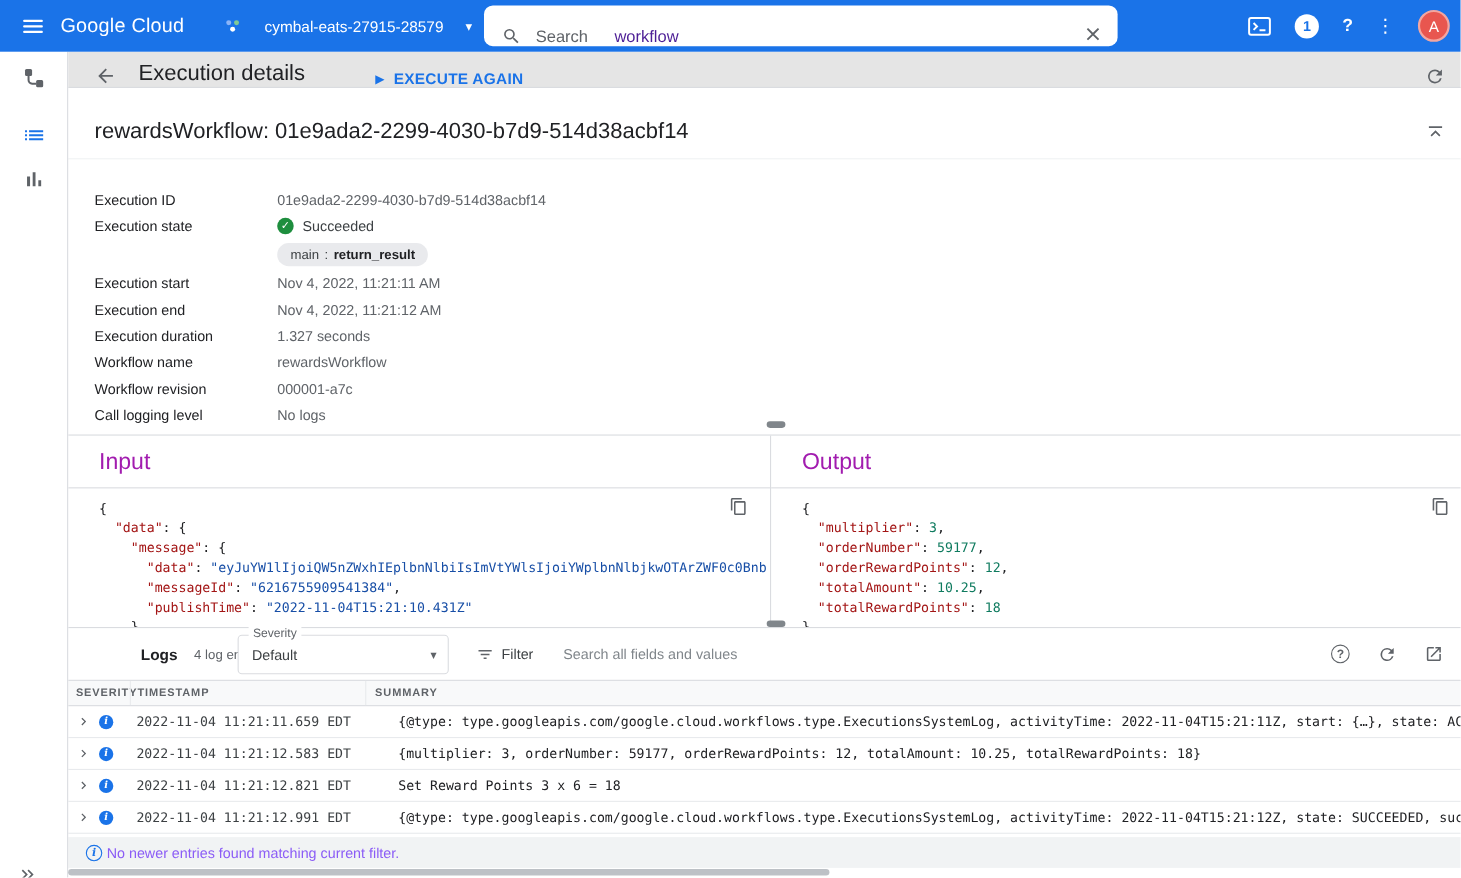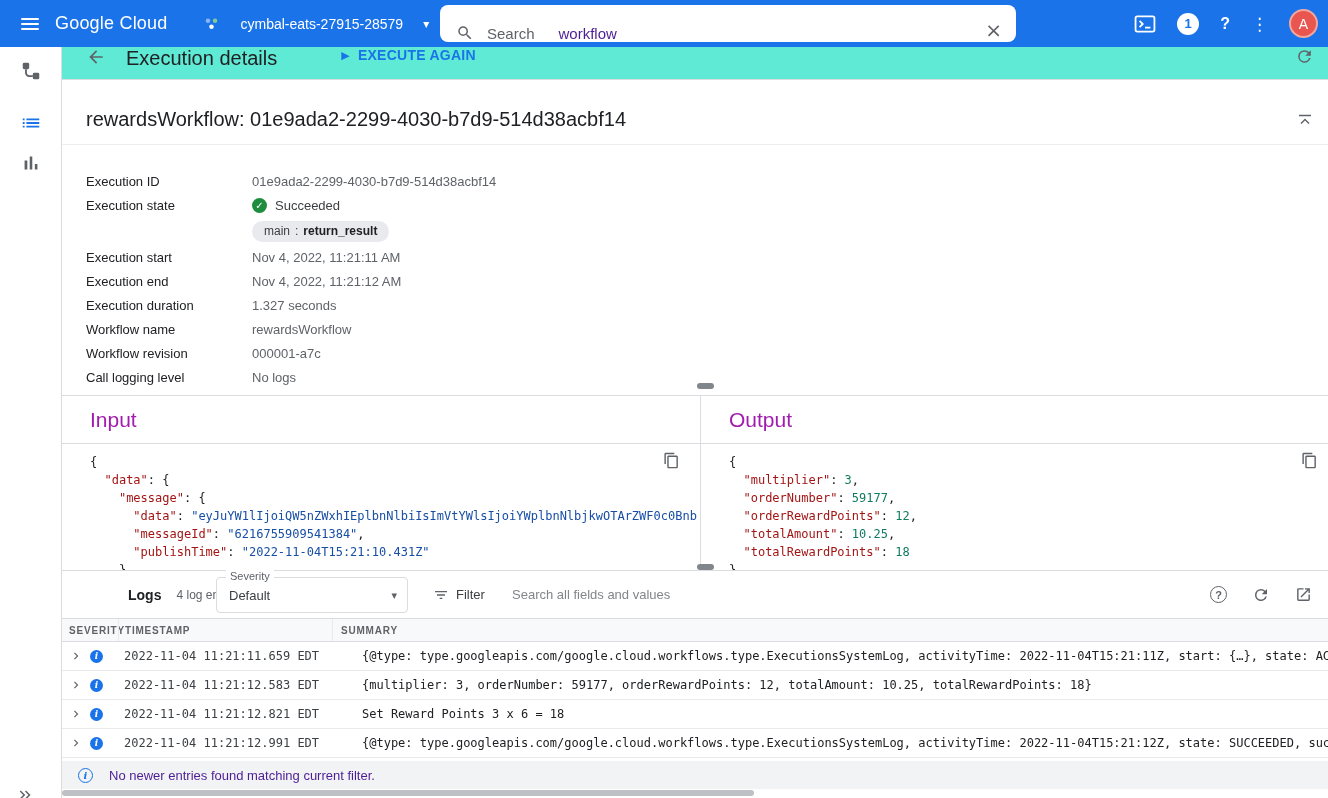--- a/index.html
+++ b/index.html
@@ -25,21 +25,21 @@
   .help-top { font-size:16px; font-weight:bold; cursor:pointer; }
   .kebab { font-family:"DejaVu Sans",sans-serif; font-size:17px; cursor:pointer; }
   .avatar { width:29px; height:29px; border-radius:50%; background:#e8564f; border:2px solid #f2a6a0; color:#fff; font-size:14px; display:flex; align-items:center; justify-content:center; cursor:pointer; }
 
   
   .sidebar { position:absolute; left:0; top:47px; width:62px; height:751px; background:#fff; border-right:1px solid #dadce0; z-index:20; }
   .side-item { position:absolute; left:19px; width:24px; height:24px; display:flex; align-items:center; justify-content:center; cursor:pointer; }
   .nav-expand { position:absolute; left:16px; top:739px; cursor:pointer; }
 
   
-  .page-header { position:absolute; left:62px; top:47px; right:0; height:33px; background:#5eead4; border-bottom:1px solid #dadce0; display:flex; align-items:flex-start; }
+  .page-header { position:absolute; left:62px; top:47px; right:0; height:33px; background:#e5e5e5; border-bottom:1px solid #dadce0; display:flex; align-items:flex-end; }
   .back-btn { margin-left:24px; display:flex; cursor:pointer; }
   .page-title { font-size:20px; color:#202124; margin-left:20px; }
   .exec-again { display:flex; align-items:center; gap:8px; margin-left:64px; color:#1a73e8; font-size:14px; font-weight:bold; letter-spacing:.25px; cursor:pointer; }
   .play-glyph { font-family:"DejaVu Sans",sans-serif; font-size:11px; }
   .hdr-refresh { margin-left:auto; margin-right:14px; display:flex; cursor:pointer; }
 
   
   .section-title-row { position:absolute; left:62px; top:95px; right:0; height:50px; display:flex; align-items:center; border-bottom:1px solid #eceef0; background:#fff; }
   .section-title { font-size:20px; color:#202124; margin-left:24px; }
   .collapse-btn { margin-left:auto; margin-right:14px; display:flex; cursor:pointer; }
@@ -93,21 +93,21 @@
   .col-sum { flex:1; padding-left:8px; height:100%; display:flex; align-items:center; border-left:1px solid #e8eaed; }
   .log-row { height:29px; display:flex; align-items:center; border-bottom:1px solid #e8eaed; }
   .row-sev { width:56px; padding-left:7px; display:flex; align-items:center; gap:7px; }
   .row-chev { display:flex; cursor:pointer; }
   .info-dot { width:13px; height:13px; border-radius:50%; background:#1a73e8; color:#fff; font-size:9px; font-style:italic; font-weight:bold; display:flex; align-items:center; justify-content:center; font-family:"DejaVu Serif",serif; }
   .row-ts { width:214px; padding-left:6px; font-family:"DejaVu Sans Mono",monospace; font-size:12px; color:#3c4043; white-space:nowrap; }
   .row-sum { flex:1; padding-left:30px; font-family:"DejaVu Sans Mono",monospace; font-size:12px; color:#202124; white-space:nowrap; overflow:hidden; }
 
   .log-banner { height:28px; margin-top:3px; background:#f1f3f4; display:flex; align-items:center; }
   .banner-ic { width:15px; height:15px; border:1.5px solid #1a73e8; border-radius:50%; color:#1a73e8; font-size:10px; font-style:italic; font-weight:bold; display:flex; align-items:center; justify-content:center; margin-left:16px; font-family:"DejaVu Serif",serif; }
-  .banner-txt { font-size:13px; color:#4c1d95; margin-left:16px; }
+  .banner-txt { font-size:13px; color:#8b5cf6; margin-left:4px; }
 
   .hscroll-thumb { position:absolute; left:62px; top:790px; width:692px; height:6px; border-radius:3px; background:#bdc1c6; cursor:pointer; z-index:25; }
 </style>
 </head>
 <body>
 
 <div class="app">
 
   <div class="topbar">
     <div class="hamburger">

